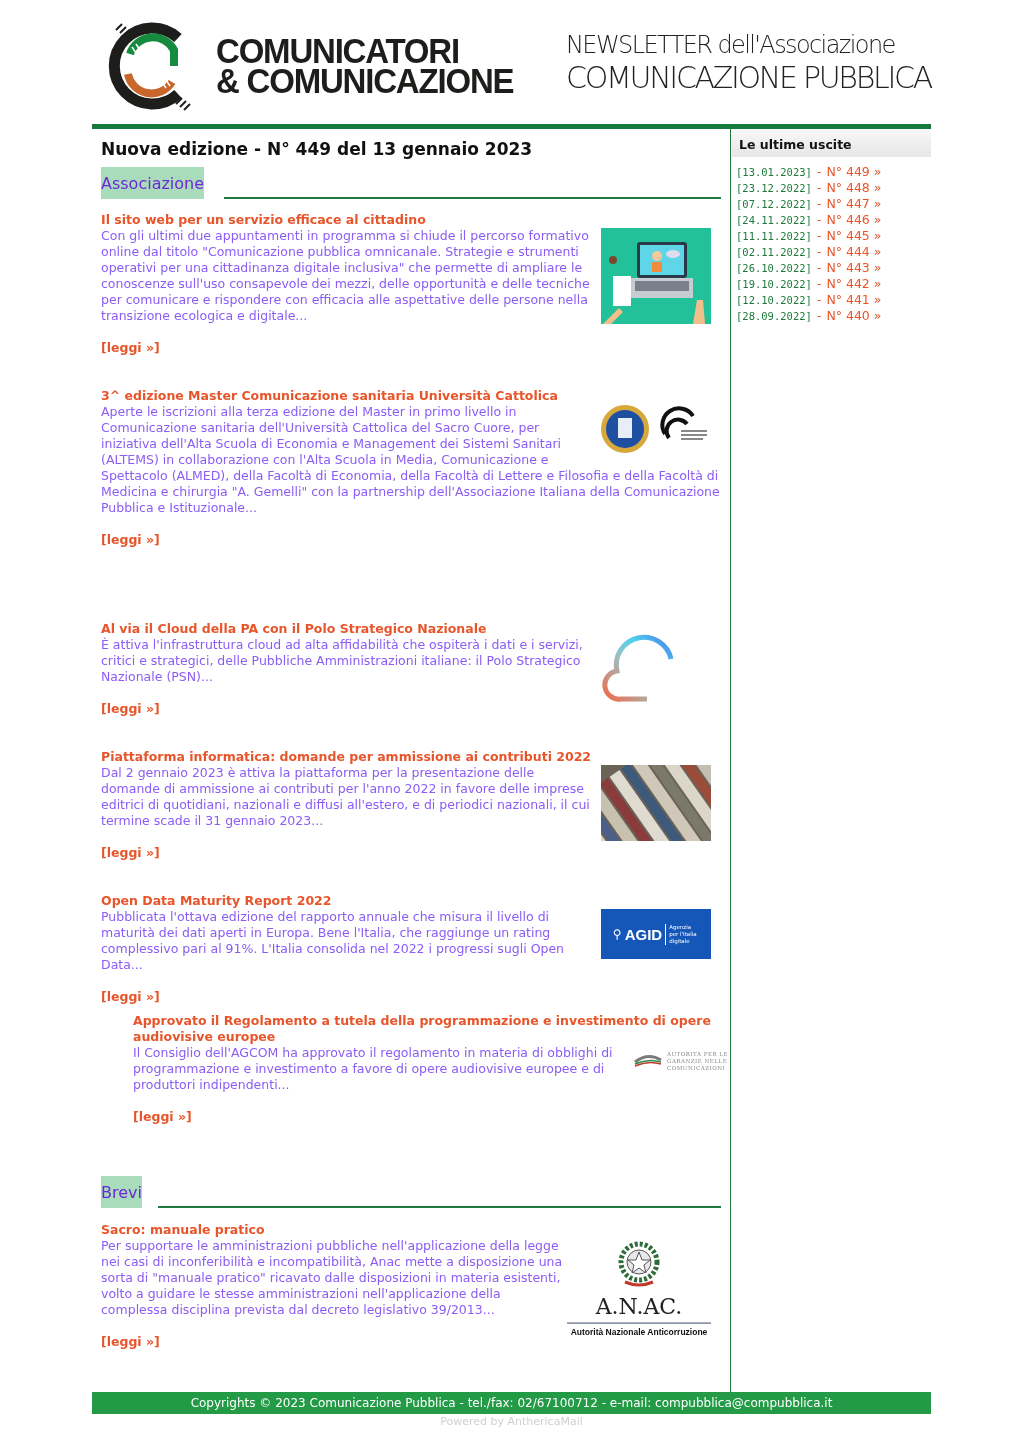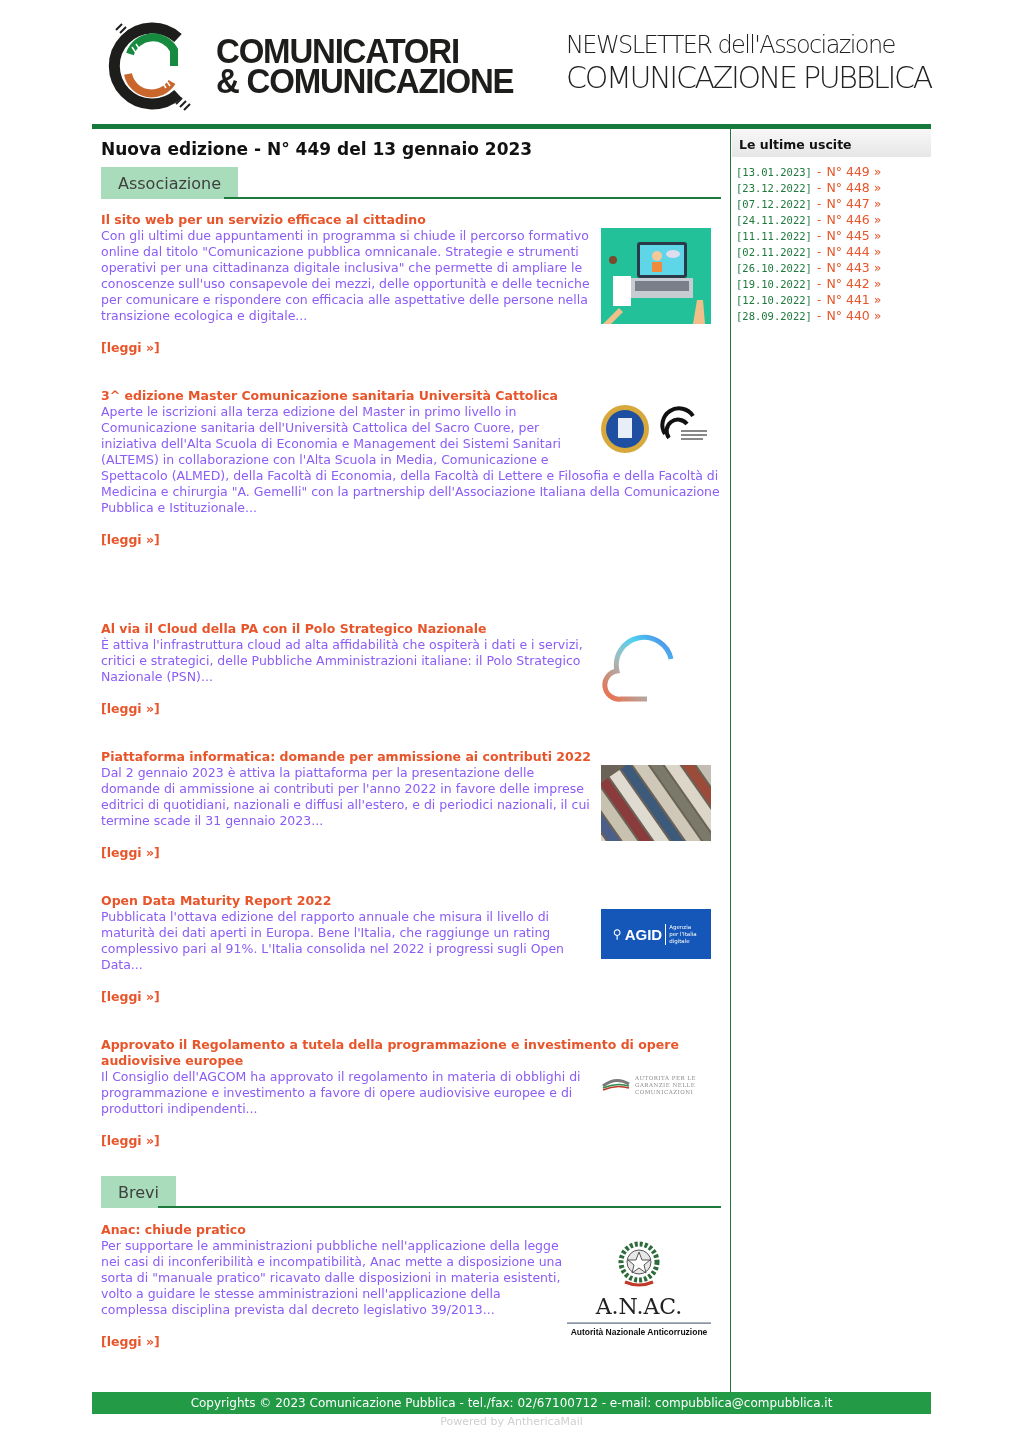--- a/index.html
+++ b/index.html
@@ -18,21 +18,21 @@
   .nl-line2 { font-size: 30px; line-height: 36px; white-space: nowrap; letter-spacing: -2.3px; }
   .header-rule { position: absolute; left: 0; top: 124px; width: 839px; height: 5px; background: #157a3c; }
 
   
   .main { position: absolute; left: 0; top: 129px; width: 638px; height: 1263px; }
   .sidebar { position: absolute; left: 638px; top: 129px; width: 201px; height: 1263px; border-left: 1px solid #1e7a3c; }
 
   .edition { position: absolute; left: 9px; top: 10px; font-size: 17px; font-weight: bold; color: #111; white-space: nowrap; }
 
   .section-head { position: absolute; left: 9px; width: 620px; height: 32px; }
-  .section-label { position: absolute; left: 0; top: 0; height: 32px; padding: 0 17px; background: #a8dcbb; color: #404040; font-size: 16px; line-height: 34px; white-space: nowrap; }
+  .section-label { position: absolute; left: 0; top: 0; height: 32px; padding: 0 0; background: #a8dcbb; color: #6d28d9; font-size: 16px; line-height: 34px; white-space: nowrap; }
   .section-rule { position: absolute; right: 0; bottom: 0; height: 2px; background: #1e7a3c; }
 
   .article { position: absolute; left: 9px; width: 620px; }
   .art-title { color: #e8552a; font-size: 12.5px; font-weight: bold; line-height: 16px; display: block; text-decoration: none; }
   .art-body { font-size: 12.5px; line-height: 16px; color: #8b5cf6; }
   .art-more { position: absolute; left: 0; color: #e8552a; font-size: 12.5px; font-weight: bold; text-decoration: none; }
   .art-img { position: absolute; }
 
   
   .side-title { position: absolute; left: 1px; top: 0; width: 199px; height: 28px; background: linear-gradient(#f8f8f8, #e6e6e6); font-size: 12.5px; font-weight: bold; color: #111; padding: 8px 0 0 7px; }
@@ -173,41 +173,41 @@
       <a class="art-title" href="#">Open Data Maturity Report 2022</a>
       <div class="art-body" style="width:492px;">Pubblicata l'ottava edizione del rapporto annuale che misura il livello di maturità dei dati aperti in Europa. Bene l'Italia, che raggiunge un rating complessivo pari al 91%. L'Italia consolida nel 2022 i progressi sugli Open Data...</div>
       <a class="art-more" href="#" style="top:96px;">[leggi »]</a>
       <div class="art-img" style="left:500px; top:16px; width:110px; height:50px; background:#1557b8; color:#fff; display:flex; align-items:center; justify-content:center; gap:3px;">
         <span style="font-size:12px;">⚲</span>
         <span style="font-family:'Liberation Sans',sans-serif; font-weight:bold; font-size:15px;">AGID</span>
         <span style="font-size:5.5px; line-height:7px; width:34px; border-left:1px solid #fff; padding-left:3px;">Agenzia per l'Italia digitale</span>
       </div>
     </div>
 
-    <div class="article" style="top:908px; height:125px;">
+    <div class="article" style="top:884px; height:125px;margin-left:32px;">
       <a class="art-title" href="#">Approvato il Regolamento a tutela della programmazione e investimento di opere audiovisive europee</a>
       <div class="art-body" style="width:492px;">Il Consiglio dell'AGCOM ha approvato il regolamento in materia di obblighi di programmazione e investimento a favore di opere audiovisive europee e di produttori indipendenti...</div>
       <a class="art-more" href="#" style="top:96px;">[leggi »]</a>
       <div class="art-img" style="left:500px; top:34px; width:110px; height:28px; display:flex; align-items:center; gap:4px;">
         <svg width="30" height="18" viewBox="0 0 30 18">
           <path d="M2 10 Q15 0 28 8" fill="none" stroke="#7a7a7a" stroke-width="3"></path>
           <path d="M2 12 Q15 6 28 10" fill="none" stroke="#2e8b4a" stroke-width="1.5"></path>
           <path d="M2 14 Q15 8 28 12" fill="none" stroke="#c0392b" stroke-width="1.5"></path>
         </svg>
         <span style="font-family:'DejaVu Serif',serif; font-size:5.5px; line-height:7px; color:#8a8a8a; letter-spacing:0.5px; width:72px;">AUTORITÀ PER LE GARANZIE NELLE COMUNICAZIONI</span>
       </div>
     </div>
 
     <div class="section-head" style="top:1047px;">
       <div class="section-label">Brevi</div>
       <div class="section-rule" style="left:57px;"></div>
     </div>
 
     <div class="article" style="top:1093px; height:135px;">
-      <a class="art-title" href="#">Anac: chiude pratico</a>
+      <a class="art-title" href="#">Sacro: manuale pratico</a>
       <div class="art-body" style="width:462px;">Per supportare le amministrazioni pubbliche nell'applicazione della legge nei casi di inconferibilità e incompatibilità, Anac mette a disposizione una sorta di "manuale pratico" ricavato dalle disposizioni in materia esistenti, volto a guidare le stesse amministrazioni nell'applicazione della complessa disciplina prevista dal decreto legislativo 39/2013...</div>
       <a class="art-more" href="#" style="top:112px;">[leggi »]</a>
       <div class="art-img" style="left:466px; top:16px; width:144px; height:106px; text-align:center;">
         <svg width="44" height="52" viewBox="0 0 44 52">
           <circle cx="22" cy="24" r="18" fill="none" stroke="#2e6b3a" stroke-width="5" stroke-dasharray="3 2"></circle>
           <circle cx="22" cy="24" r="12" fill="#e8e8e8" stroke="#555" stroke-width="1"></circle>
           <polygon points="22,14 25,22 33,22 27,27 29,35 22,30 15,35 17,27 11,22 19,22" fill="#fff" stroke="#555" stroke-width="1"></polygon>
           <path d="M8 44 Q22 50 36 44" fill="none" stroke="#c0392b" stroke-width="3"></path>
         </svg>
         <div style="font-family:'DejaVu Serif',serif; font-size:22px; line-height:26px; color:#222;">A.N.AC.</div>

